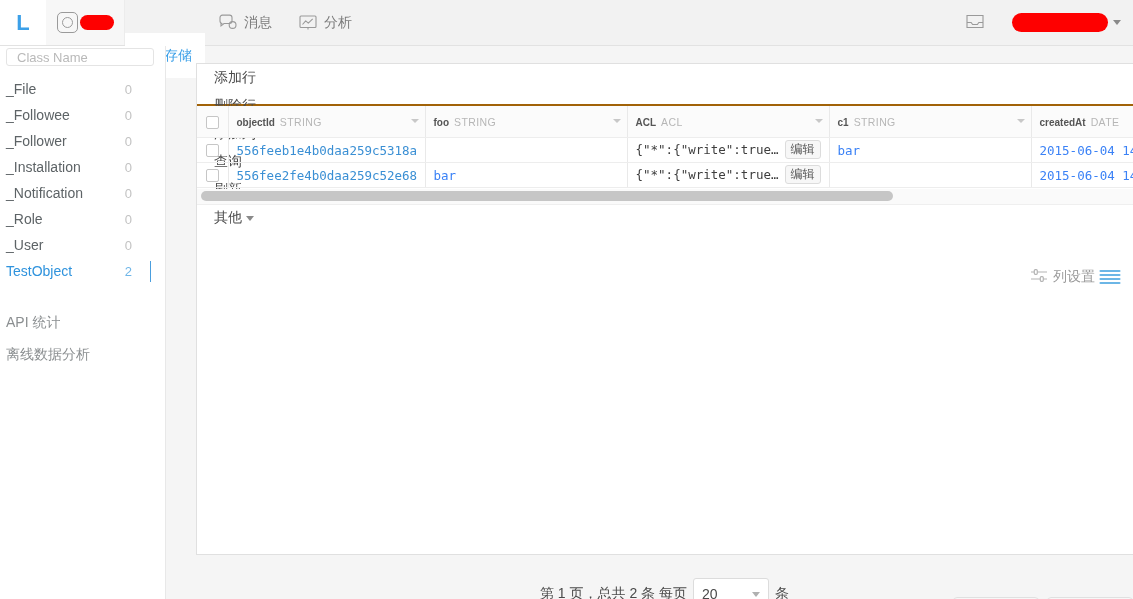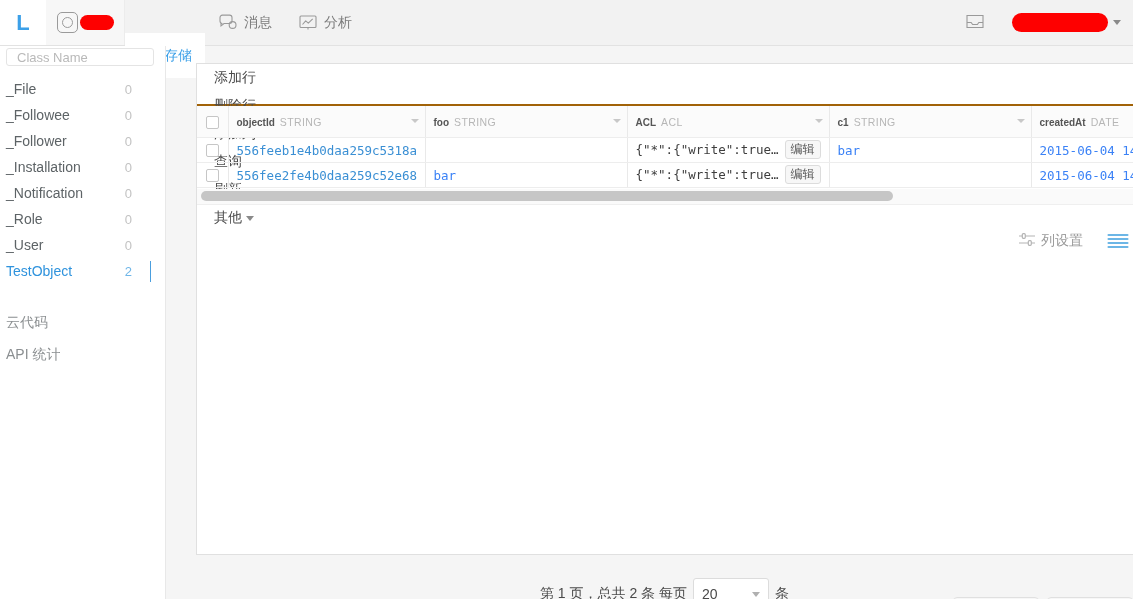--- a/index.html
+++ b/index.html
@@ -217,22 +217,23 @@
     cursor: pointer;
     font-family: "Liberation Sans", sans-serif;
     display: flex;
     align-items: center;
     gap: 4px;
   }
   .tb-right {
     margin-left: auto;
     display: flex;
     align-items: center;
-    gap: 24px;
-    padding-right: 4px;
+    gap: 4px;
+    padding-right: 12px;
+    margin-top: 36px;
   }
   .colset {
     display: flex;
     align-items: center;
     gap: 5px;
     color: #9a9a9a;
     font-size: 14px;
     cursor: pointer;
   }
   .rows-ic { cursor: pointer; display:flex; }
@@ -487,24 +488,24 @@
     </div>
     <div class="class-item selected">
       <span class="cname">TestObject</span>
       <span class="ccount">2</span>
     </div>
   </div>
 
   <div class="side-divider"></div>
 
   <div class="side-link">
-    <span>云代码</span>
+    <span>API 统计</span>
   </div>
   <div class="side-link">
-    <span>API 统计</span>
+    <span>离线数据分析</span>
   </div>
 </div>
 
 <div id="main">
 
   <div class="panel">
 
     <div class="toolbar">
       <button class="tb-btn">添加行</button>
       <button class="tb-btn">删除行</button>

